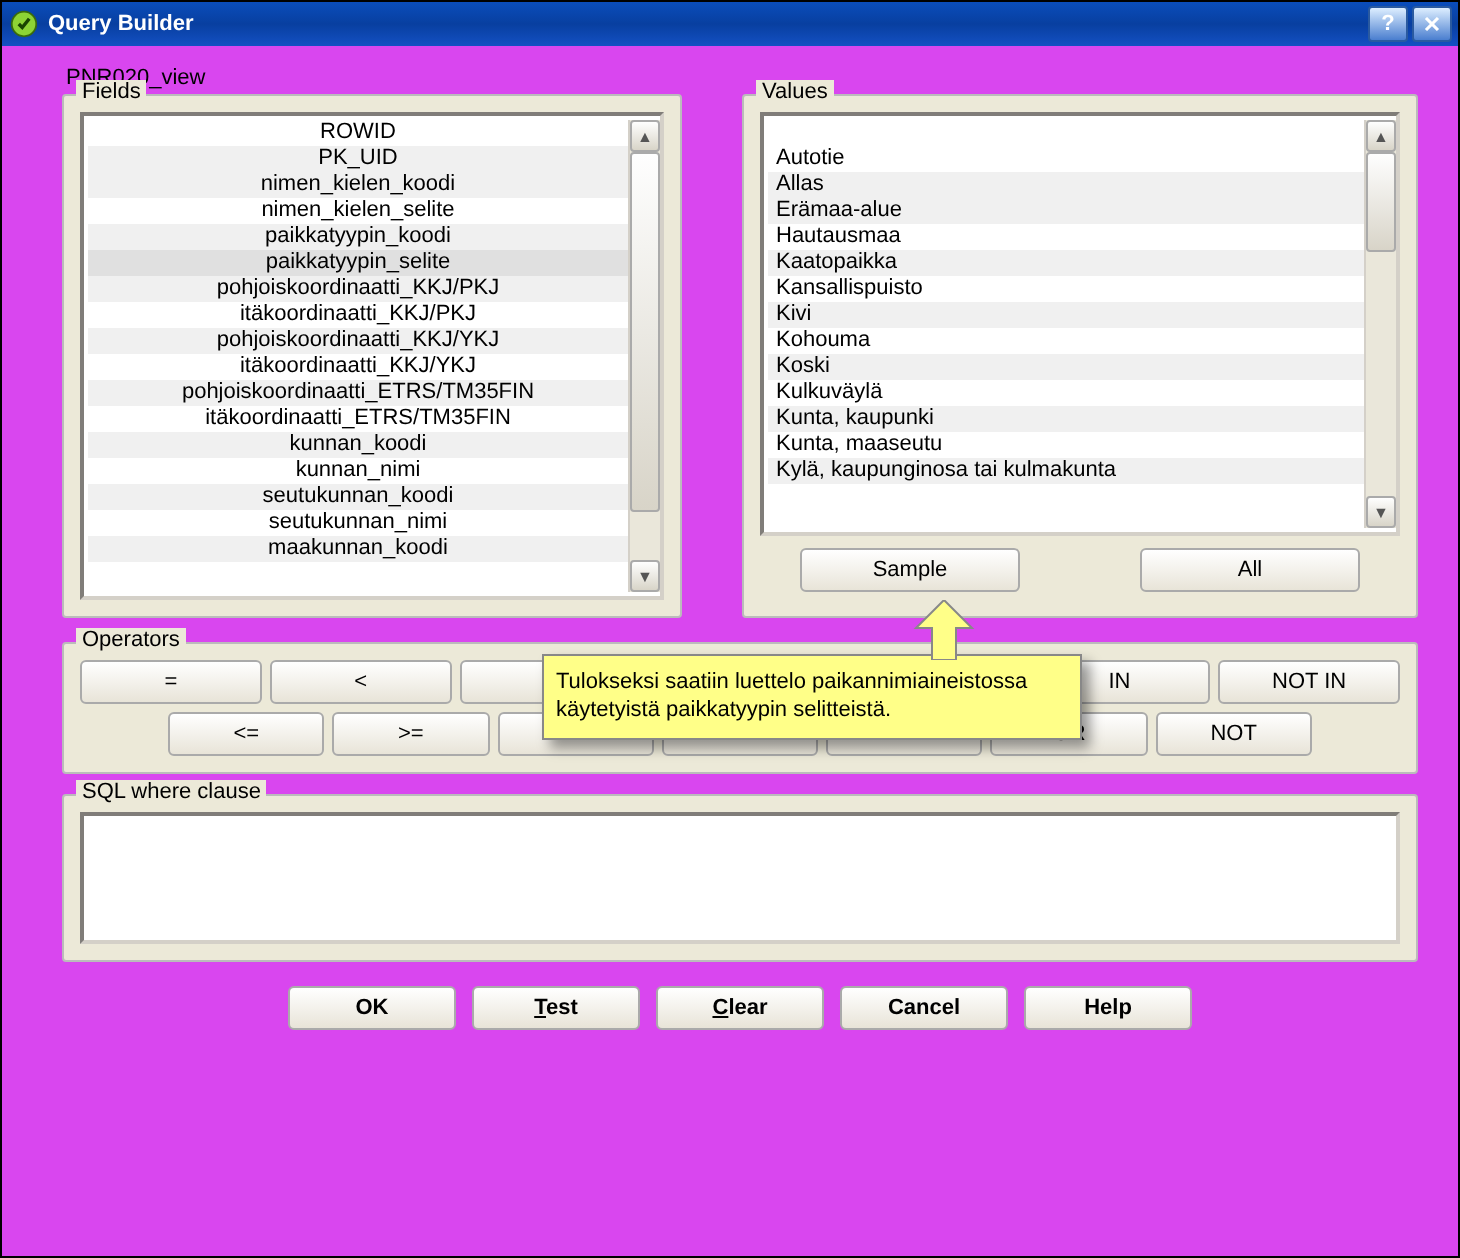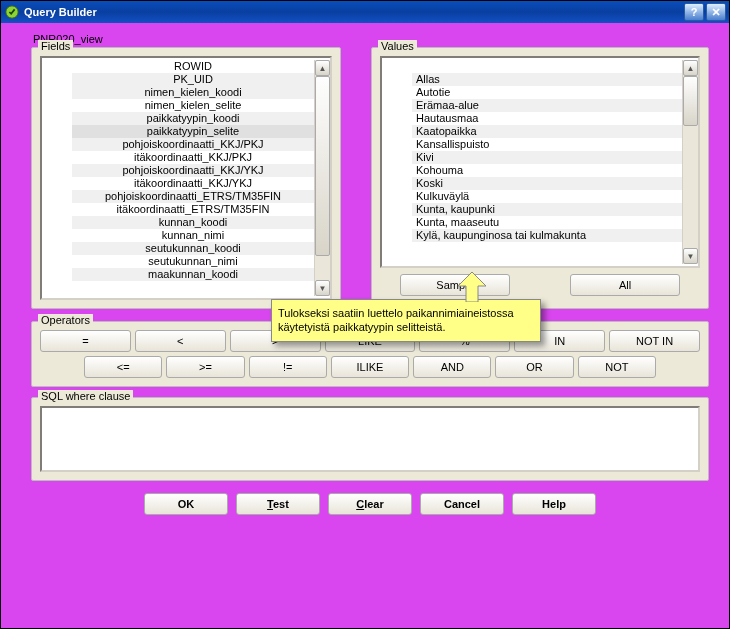--- a/index.html
+++ b/index.html
@@ -12,21 +12,21 @@
 .titlebar-btns { display: flex; gap: 2px; }
 .titlebar-btn { width: 20px; height: 18px; background: linear-gradient(to bottom, #ddeeff, #4a7ecf); border: 1px solid #2a5aa0; border-radius: 2px; display: flex; align-items: center; justify-content: center; font-family: Arial; font-weight: bold; color: #fff; cursor: pointer; }
 .client { padding: 6px 20px 10px 30px; position: relative; height: calc(100% - 22px); }
 .subtitle { margin: 4px 0 2px 2px; color: #000; }
 .top-row { display: flex; gap: 30px; }
 .fieldset { border: 1px solid #bbb; border-radius: 2px; padding: 8px; background: #ece9d8; position: relative; }
 .fieldset-label { position: absolute; top: -8px; left: 6px; background: #ece9d8; padding: 0 3px; }
 .fields-box { flex: 0 0 310px; text-align: center; }
 .values-box { flex: 1; }
 .listbox { background: #fff; border: 2px inset #d4d0c8; padding: 2px 0 2px 2px; overflow: hidden; display: flex; }
-.listbox-items { flex: 1; overflow: hidden; margin-left: 28px; }
+.listbox-items { flex: 1; overflow: hidden; }
 .listbox .row { padding: 0 4px; height: 13px; line-height: 13px; white-space: nowrap; }
 .listbox .row.alt { background: #f0f0f0; }
 .listbox .row.sel { background: #e0e0e0; }
 .scrollbar { width: 16px; background: #eae7da; display: flex; flex-direction: column; border-left: 1px solid #d4d0c8; }
 .scroll-btn { height: 16px; background: linear-gradient(to bottom, #fefefe, #d8d4c8); border: 1px solid #aaa; border-radius: 2px; display: flex; align-items: center; justify-content: center; font-size: 8px; cursor: pointer; color: #555; }
 .scroll-track { flex: 1; position: relative; }
 .scroll-thumb { position: absolute; left: 0; right: 0; background: linear-gradient(to bottom, #fefefe, #d8d4c8); border: 1px solid #aaa; border-radius: 2px; }
 .val-btn-row { display: flex; gap: 60px; margin-top: 6px; padding: 0 20px; }
 .btn { height: 22px; background: linear-gradient(to bottom, #fff, #e8e4d8); border: 1px solid #aaa; border-radius: 3px; display: flex; align-items: center; justify-content: center; cursor: pointer; color: #000; }
 .btn-small { flex: 1; }
@@ -98,22 +98,22 @@
             <div class="scroll-btn">▼</div>
           </div>
         </div>
       </div>
 
       <div class="fieldset values-box">
         <span class="fieldset-label">Values</span>
         <div class="listbox" style="height:212px">
           <div class="listbox-items" id="values-items">
               <div class="row"></div>
+              <div class="row">Autotie</div>
               <div class="row alt">Allas</div>
-              <div class="row">Autotie</div>
               <div class="row alt">Erämaa-alue</div>
               <div class="row">Hautausmaa</div>
               <div class="row alt">Kaatopaikka</div>
               <div class="row">Kansallispuisto</div>
               <div class="row alt">Kivi</div>
               <div class="row">Kohouma</div>
               <div class="row alt">Koski</div>
               <div class="row">Kulkuväylä</div>
               <div class="row alt">Kunta, kaupunki</div>
               <div class="row">Kunta, maaseutu</div>
@@ -168,21 +168,21 @@
       <div class="btn">
           <span><span class="underline-key">T</span><span id="test-rest">est</span></span>
         </div>
       <div class="btn">
           <span><span class="underline-key">C</span><span id="clear-rest">lear</span></span>
         </div>
       <div class="btn">Cancel</div>
       <div class="btn">Help</div>
     </div>
 
-    <div class="callout" style="left:270px; top:276px; width:270px;">
+    <div class="callout" style="left:270px; top:304px; width:270px;">
       <svg class="callout-arrow" style="top:-28px; left:180px;" viewBox="0 0 40 30">
         <path d="M20 0 L34 14 L26 14 L26 30 L14 30 L14 14 L6 14 Z" fill="#ffff88" stroke="#888"></path>
       </svg>
       <div class="callout-text">
         <div>Tulokseksi saatiin luettelo paikannimiaineistossa</div>
         <div>käytetyistä paikkatyypin selitteistä.</div>
       </div>
     </div>
 
   </div>

